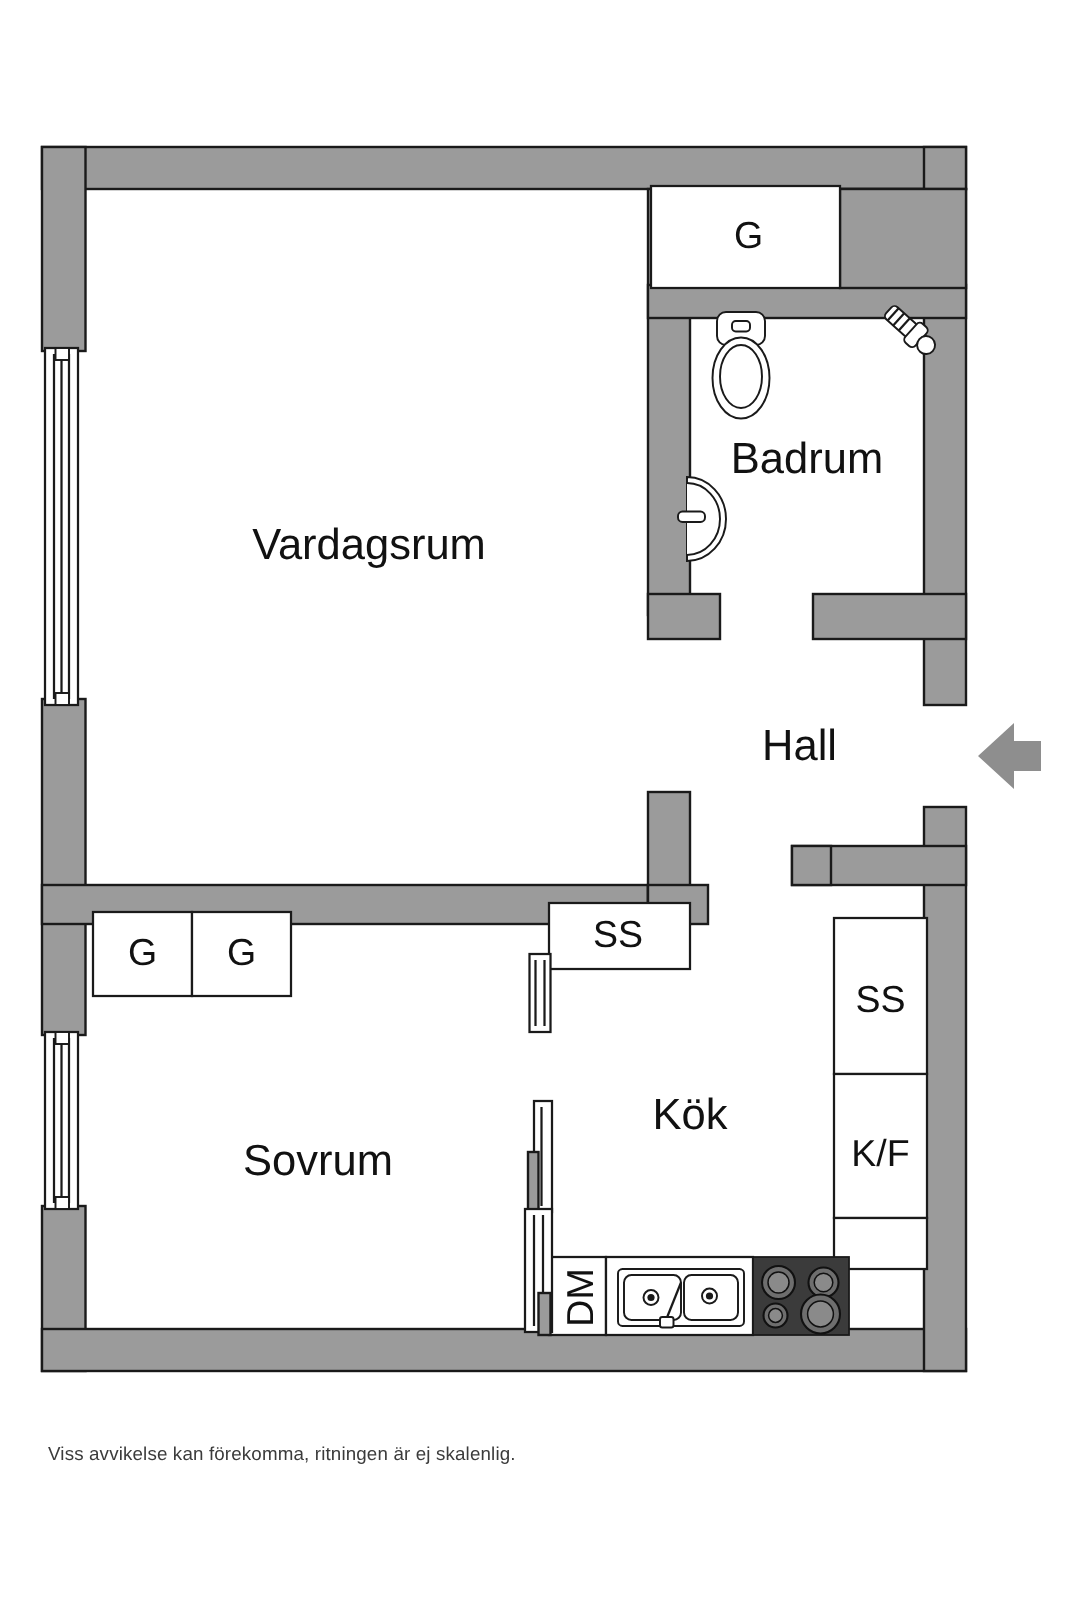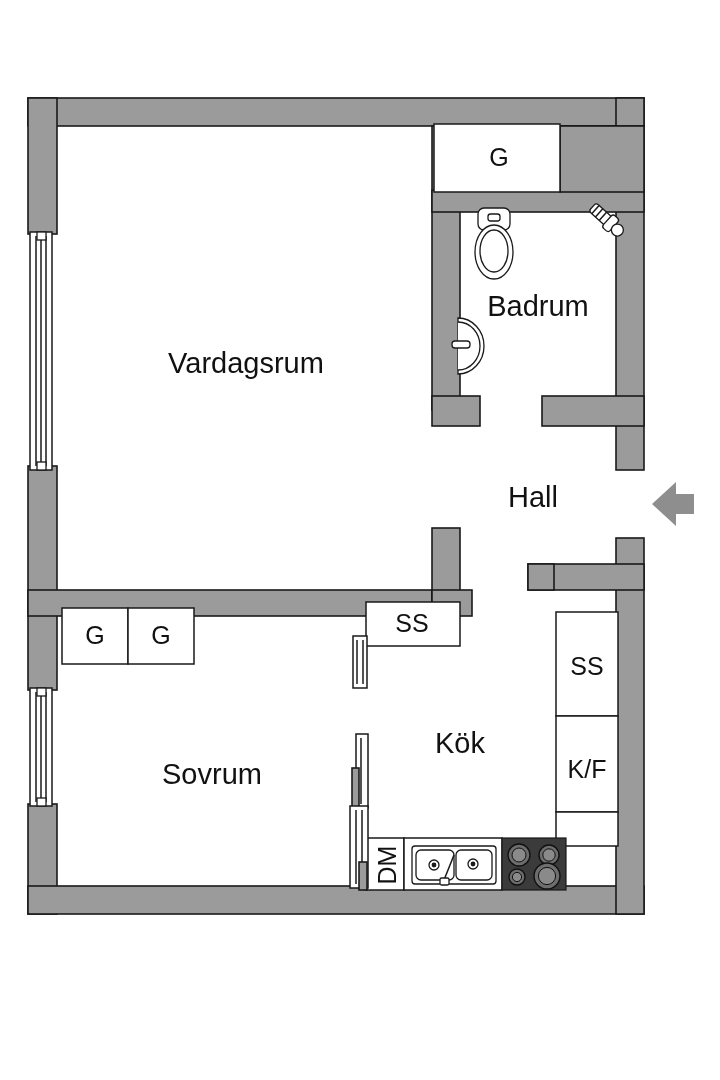--- a/index.html
+++ b/index.html
@@ -227,14 +227,15 @@
     </g>
 
     <text class="room-label" x="246" y="365">Vardagsrum</text>
     <text class="room-label" x="538" y="308">Badrum</text>
     <text class="room-label" x="533" y="499">Hall</text>
     <text class="room-label" x="212" y="776">Sovrum</text>
     <text class="room-label" x="460" y="745">Kök</text>
 
   </svg>
 
+  <div class="caption">Viss avvikelse kan förekomma, ritningen är ej skalenlig.</div>
 
 </div>
 
 </body></html>

